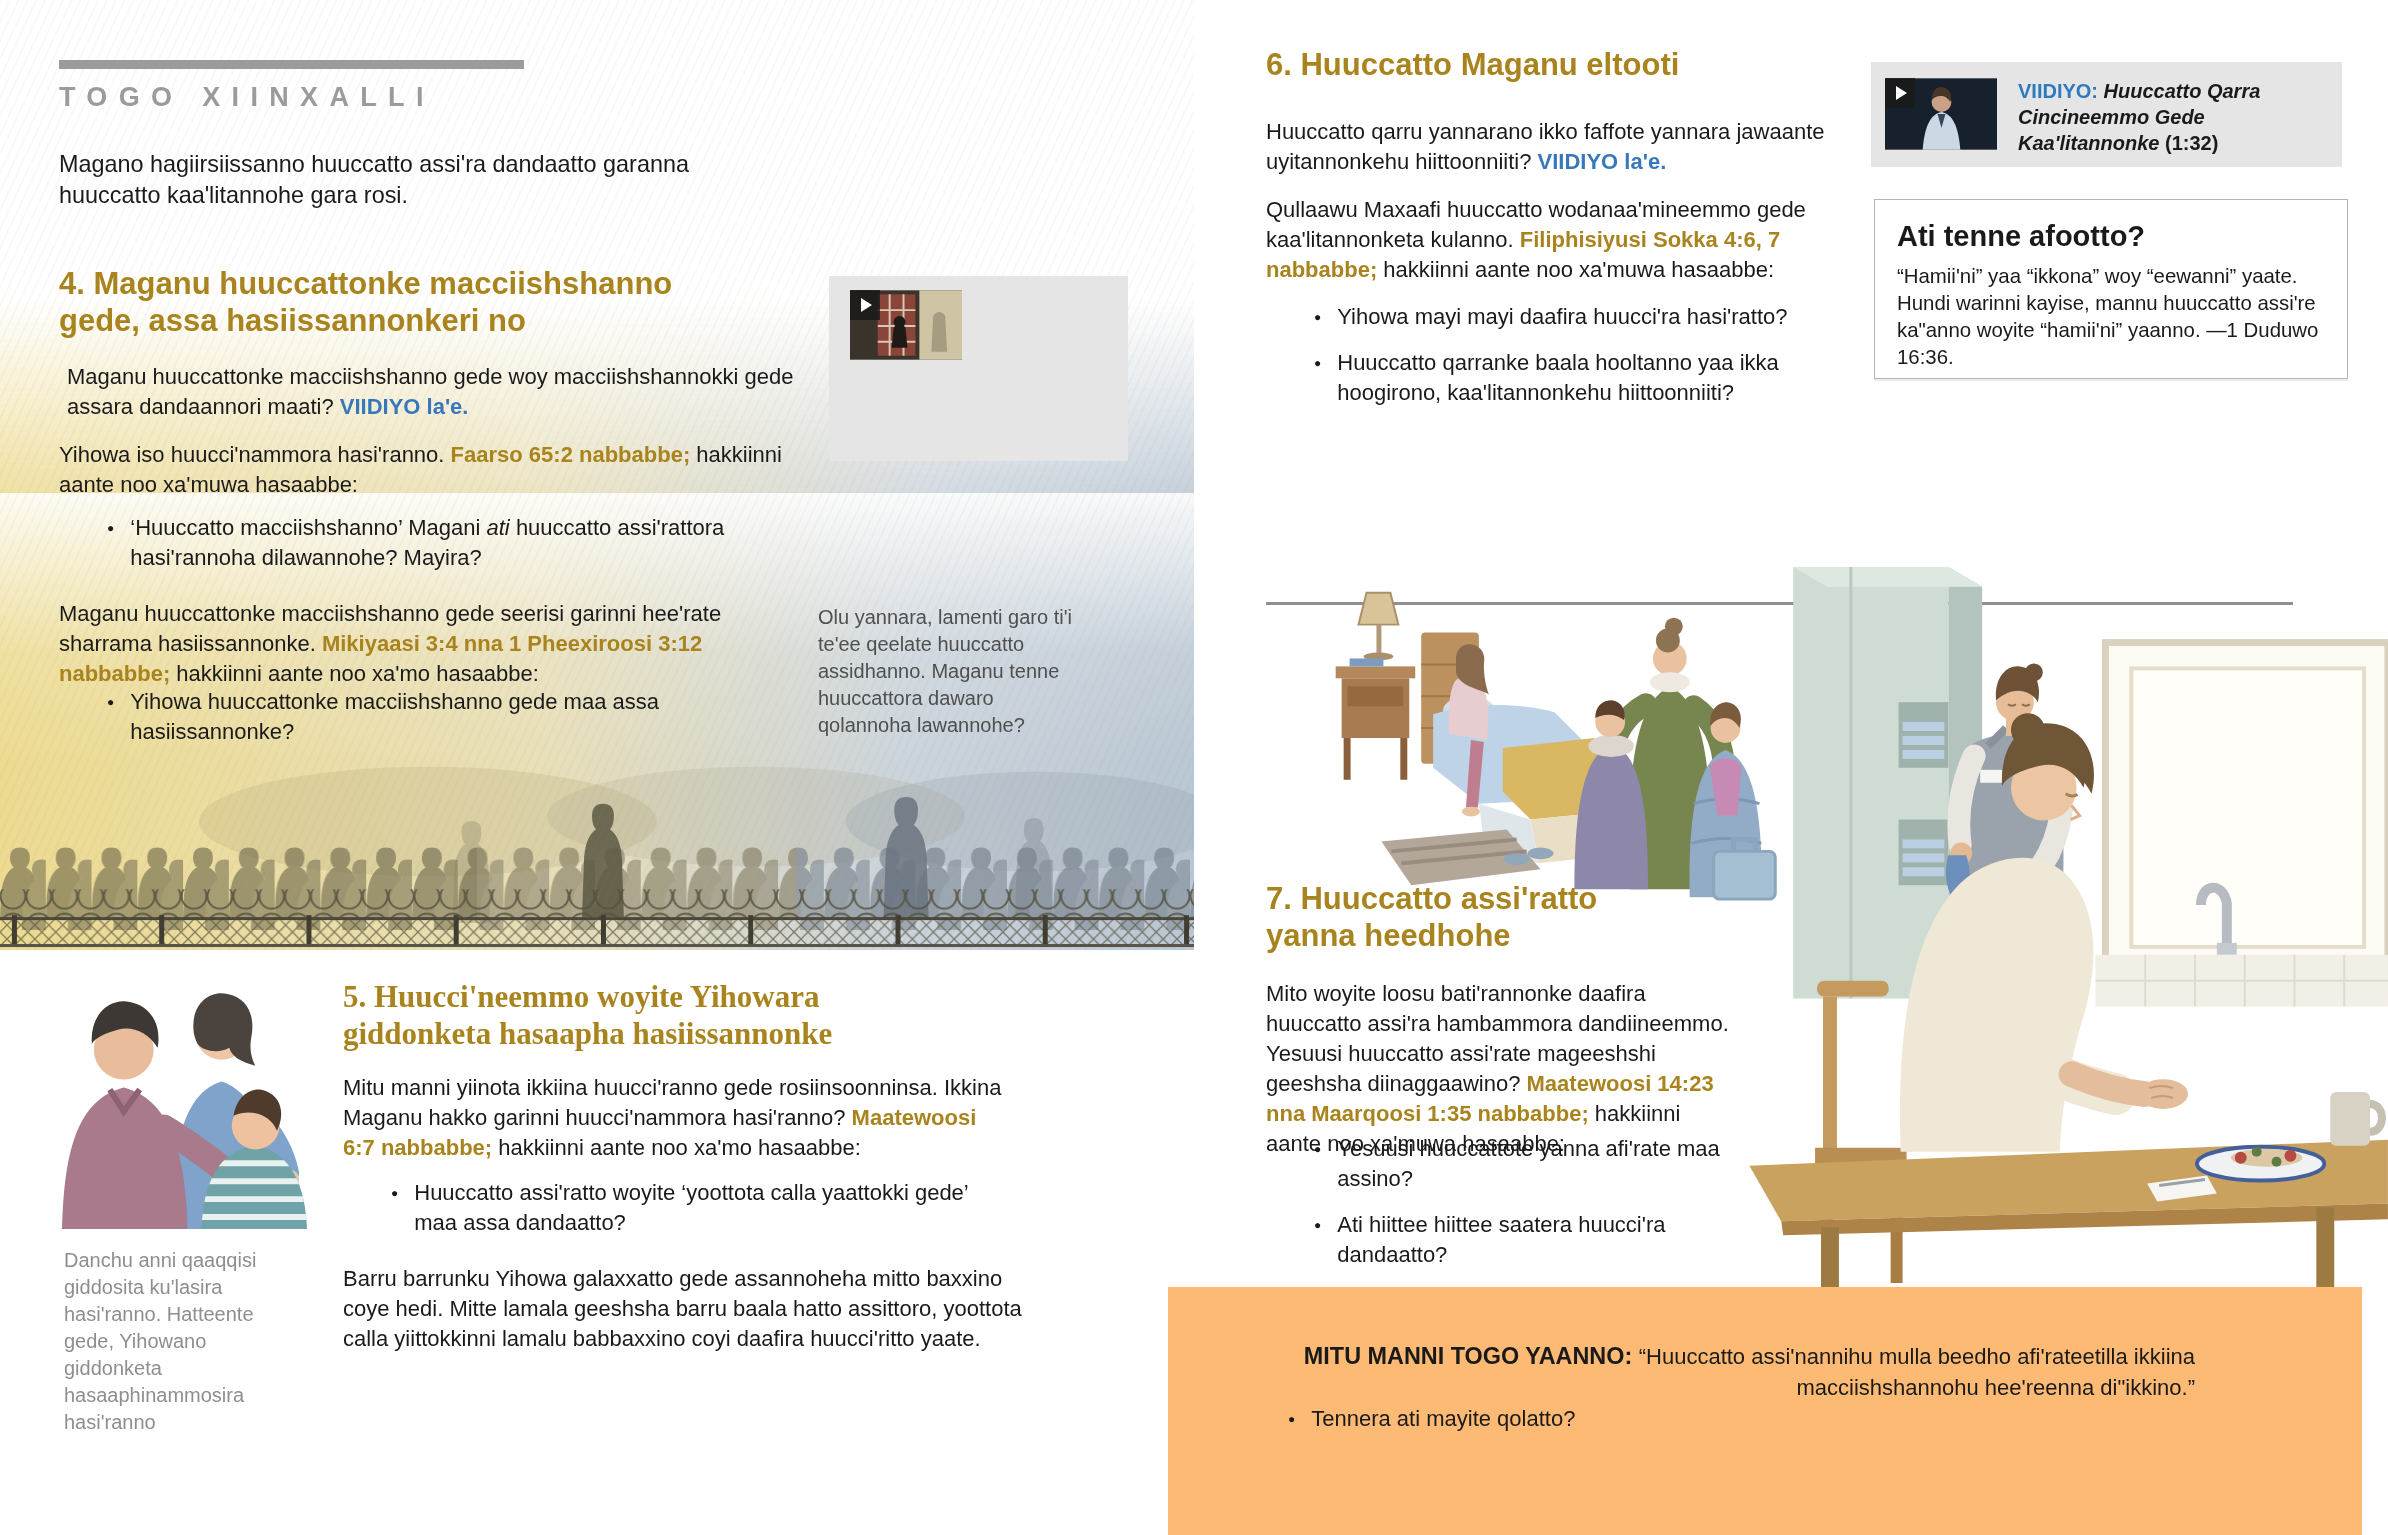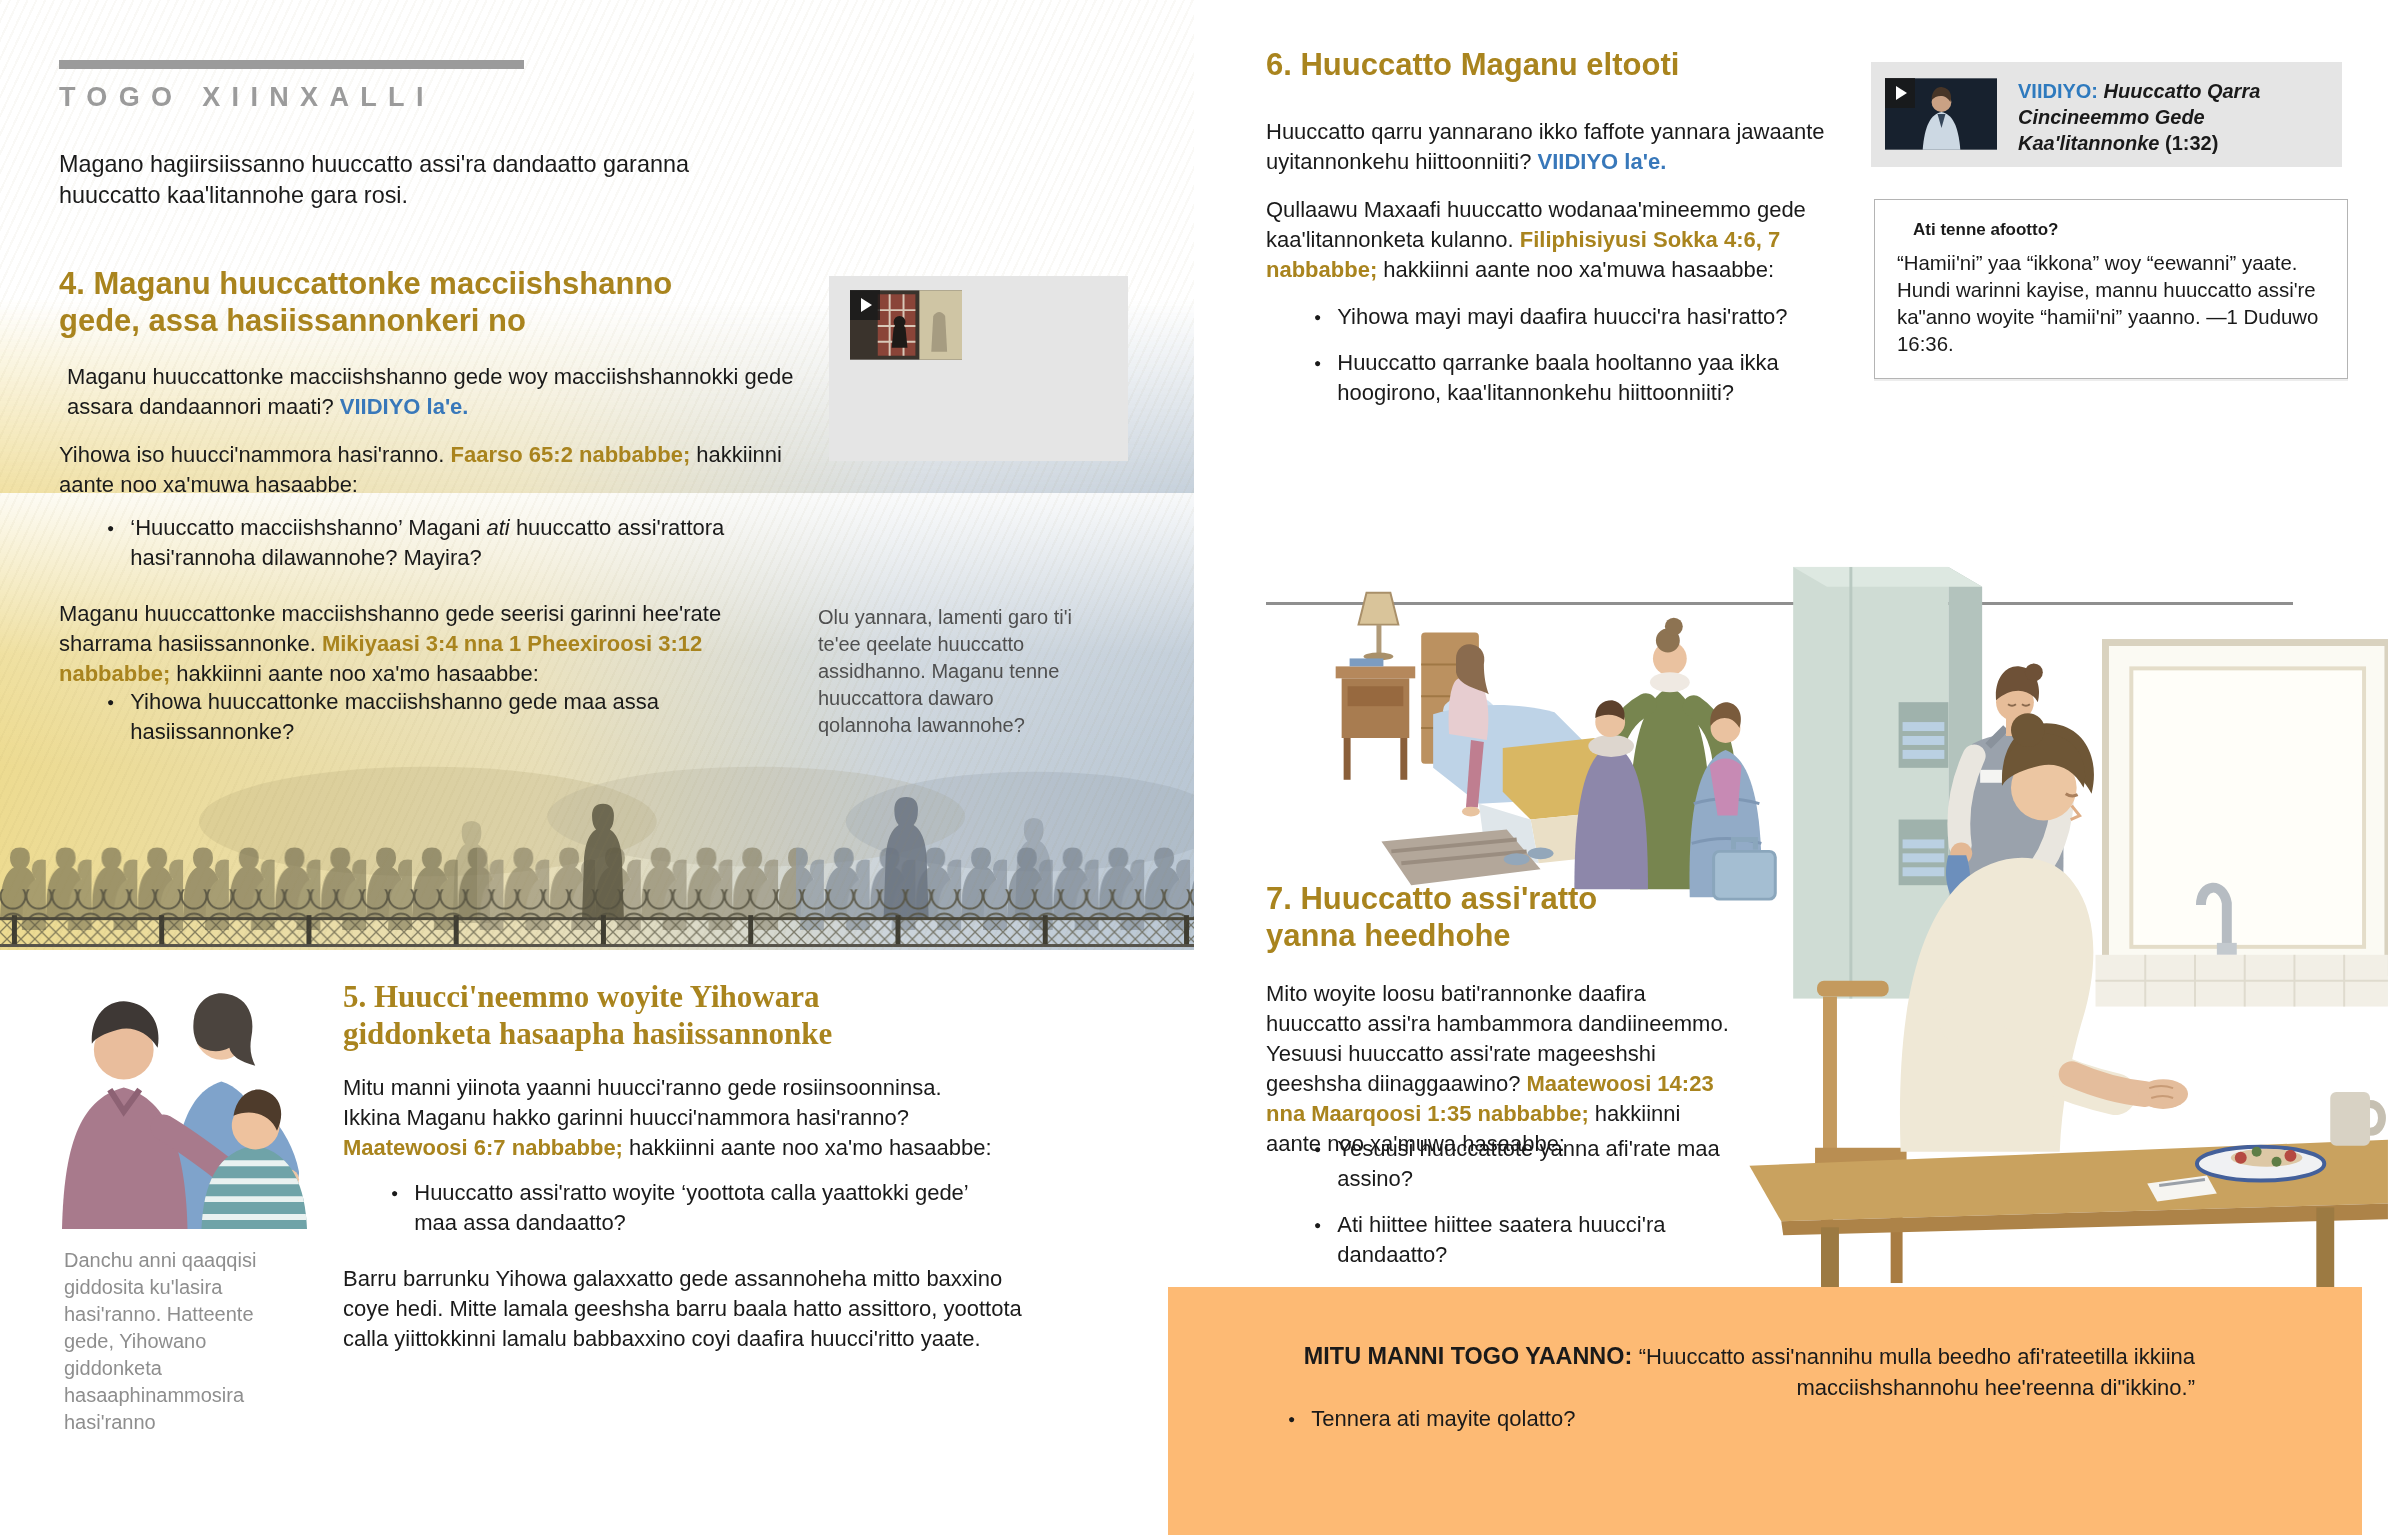--- a/index.html
+++ b/index.html
@@ -40,21 +40,21 @@
     display:flex;align-items:center;justify-content:center;}
   .playbtn .tri{width:0;height:0;border-left:11px solid #fff;border-top:7px solid transparent;
     border-bottom:7px solid transparent;margin-left:3px;}
   .vcap{position:absolute;font-size:20px;line-height:26px;font-weight:bold;}
   .vcap .vt{font-style:italic;}
   .vlabel{color:#2e7abe;font-style:normal;}
 
   
   .know{left:1874px;top:199px;width:428px;height:138px;background:#fff;border:1px solid #b4b4b4;
     box-shadow:0 2px 0 rgba(0,0,0,.07);padding:20px 22px;}
-  .know h3{margin:0 0 10px 16px;font-size:17px;}
+  .know h3{margin:0 0 10px 0;font-size:29px;}
   .know p{margin:0;font-size:20.4px;line-height:27px;}
 
   .rule{left:1266px;top:602px;width:1027px;height:3px;background:#8f8f8f;}
 
   
   .footer{left:1168px;top:1287px;width:1194px;height:249px;background:#fdba74;text-align:right;}
   .footer .fp{position:absolute;left:72px;top:32px;width:955px;font-size:22px;line-height:31px;}
   .fl{font-weight:bold;font-size:23.4px;}
   .footer ul.q{position:absolute;left:72px;top:117px;width:796px;}
 
@@ -208,21 +208,21 @@
       </g>
       <g transform="rotate(14 212 150)">
         <circle cx="212" cy="148" r="24" fill="#eec29e"></circle>
         <path d="M188 144 C186 124 198 110 214 112 C230 114 238 130 234 148 C224 134 204 132 188 144 Z" fill="#4e3b2b"></path>
       </g>
     </svg>
   </div>
 
   <h2 class="abs gold" style="left:343px;top:978px;width:617px;font-family:Liberation Serif, serif;">5. Huucci'neemmo woyite Yihowara giddonketa hasaapha hasiissannonke</h2>
 
-  <p class="abs body" style="left:343px;top:1073px;width:662px;margin:0;"><span>Mitu manni yiinota yaanni huucci'ranno gede rosiinsoonninsa. Ikkina Maganu hakko garinni huucci'nammora hasi'ranno? </span><span class="ref">Maatewoosi 6:7 nabbabbe;</span><span> hakkiinni aante noo xa'mo hasaabbe:</span></p>
+  <p class="abs body" style="left:343px;top:1073px;width:662px;margin:0;"><span>Mitu manni yiinota ikkiina huucci'ranno gede rosiinsoonninsa. Ikkina Maganu hakko garinni huucci'nammora hasi'ranno? </span><span class="ref">Maatewoosi 6:7 nabbabbe;</span><span> hakkiinni aante noo xa'mo hasaabbe:</span></p>
 
   <ul class="abs q body" style="left:343px;top:1178px;width:647px;">
     <li>
         <span>Huuccatto assi'ratto woyite ‘yoottota calla yaattokki gede’ maa assa dandaatto?</span>
       </li>
   </ul>
 
   <p class="abs body" style="left:343px;top:1264px;width:687px;margin:0;">Barru barrunku Yihowa galaxxatto gede assannoheha mitto baxxino coye hedi. Mitte lamala geeshsha barru baala hatto assittoro, yoottota calla yiittokkinni lamalu babbaxxino coyi daafira huucci'ritto yaate.</p>
 
   <div class="abs cap-light" style="left:64px;top:1247px;width:227px;">Danchu anni qaaqqisi giddosita ku'lasira hasi'ranno. Hatteente gede, Yihowano giddonketa hasaaphinammosira hasi'ranno</div>

